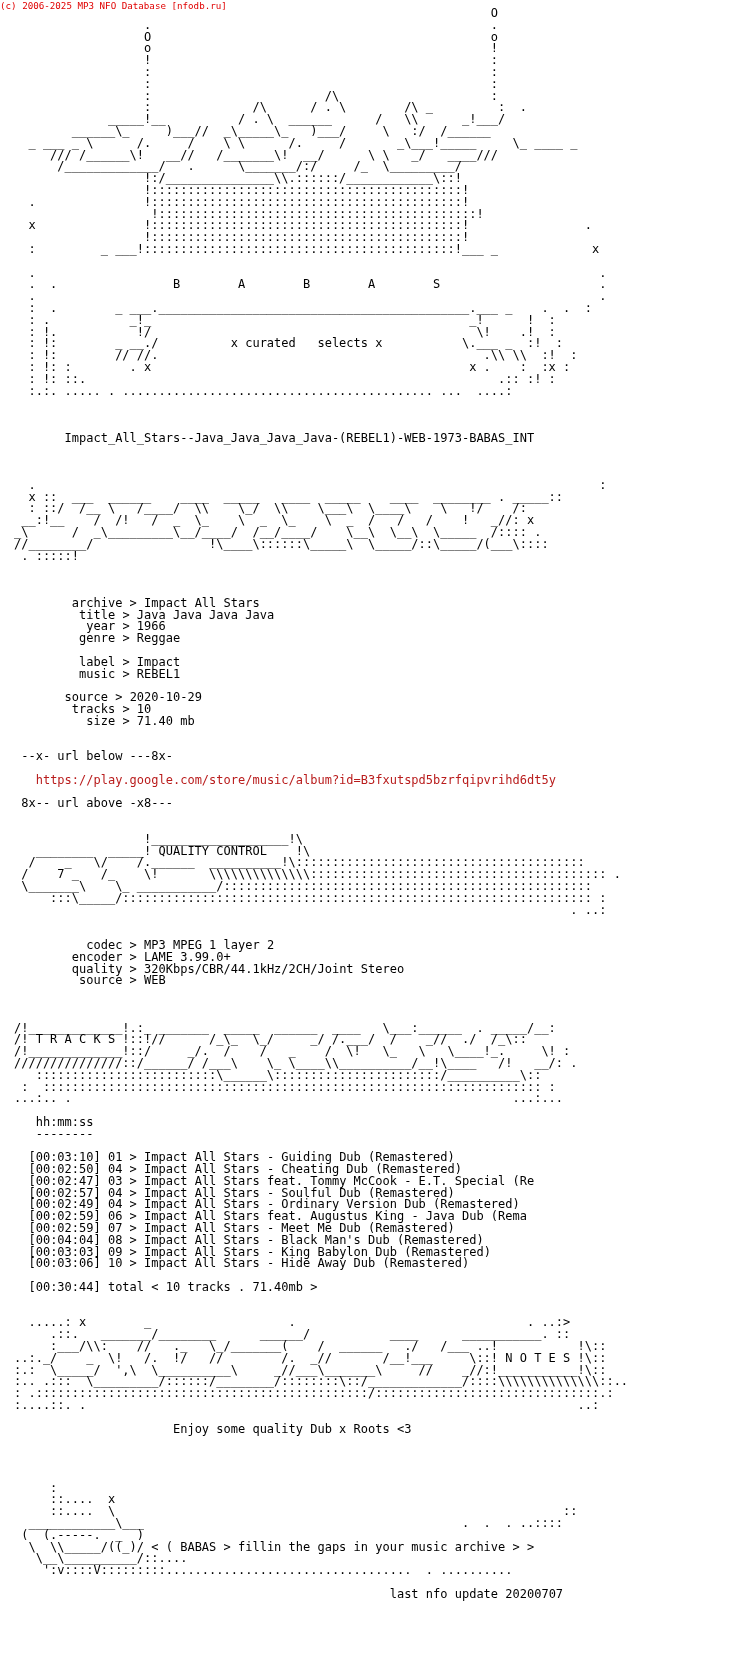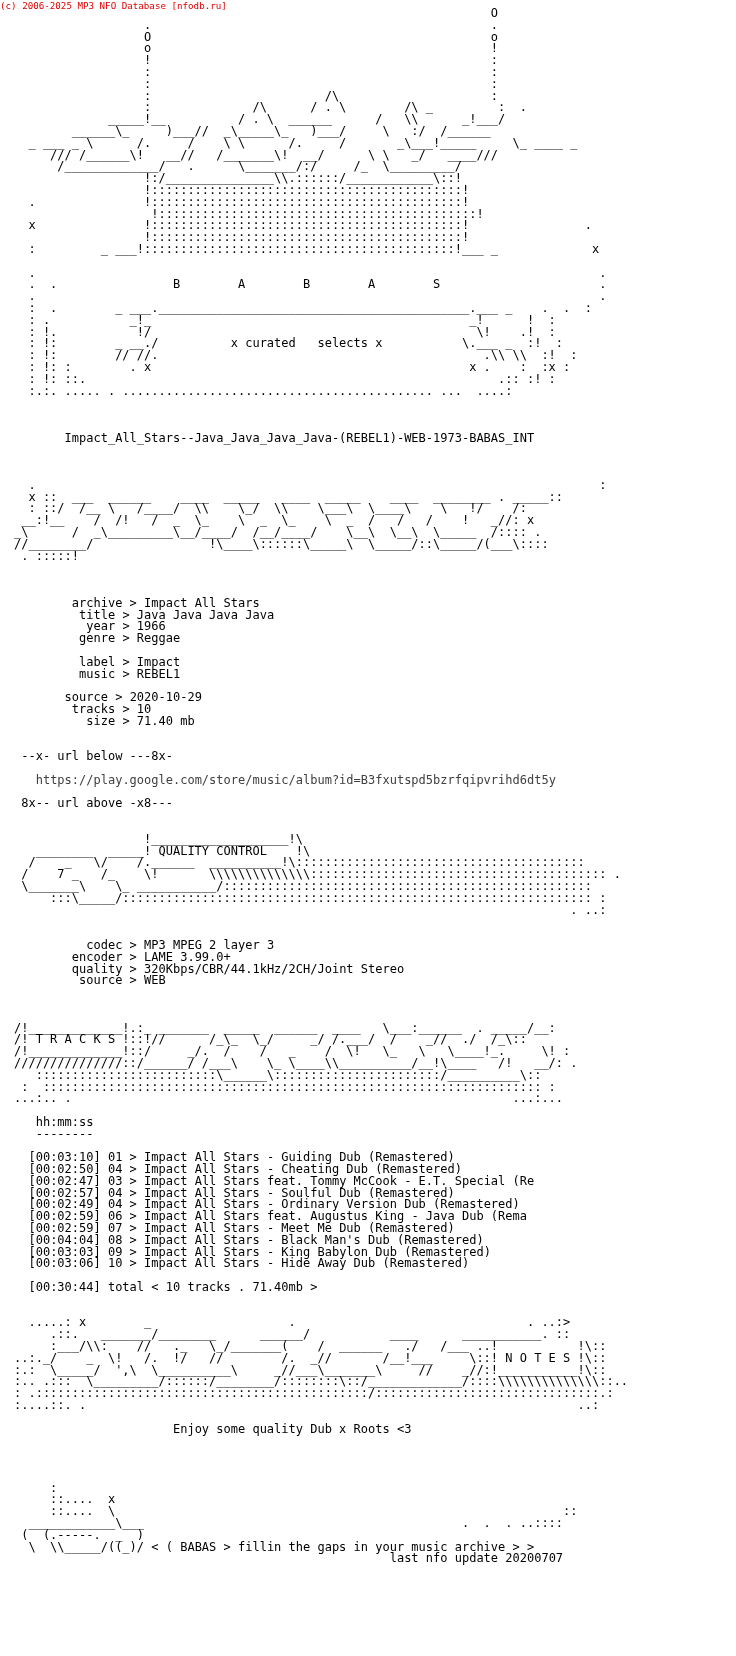--- a/index.html
+++ b/index.html
@@ -10,21 +10,21 @@
       font-size: 9.2px; line-height: 12px; color: #e00000; margin: 0;
     }
     pre.nfo {
       position: absolute; top: 8px; left: 14px; margin: 0;
       font-family: "DejaVu Sans Mono", "Liberation Mono", monospace;
       font-size: 12px; line-height: 11.8px; color: #000000;
       white-space: pre; overflow: hidden; width: 722px;
     }
     .nfo span { white-space: pre; }
     .block { display: block; }
-    a.url { color: #404040; text-decoration: none; }
+    a.url { color: #b91c1c; text-decoration: none; }
   </style>
 </head>
 <body>
 
 <div class="copyright">(c) 2006-2025 MP3 NFO Database [nfodb.ru]</div>
 
 <pre class="nfo"><span class="block">                                                                  O
                   .                                               .
                   O                                               o
                   o                                               !
@@ -92,21 +92,21 @@
 
 
 <span class="block">                  !___________________!\
    ________  _____! QUALITY CONTROL    !\
   /    _   \/    /.______  __________!\::::::::::::::::::::::::::::::::::::::::
  /    7 _   /_    \!       \\\\\\\\\\\\\\::::::::::::::::::::::::::::::::::::::::: .
  \_______\    \_ ___________/:::::::::::::::::::::::::::::::::::::::::::::::::::
      :::\_____/::::::::::::::::::::::::::::::::::::::::::::::::::::::::::::::::: :
                                                                              . ..:</span>
 
-<span>          </span><span>codec</span><span> &gt; </span><span>MP3 MPEG 2 layer 3</span>
+<span>          </span><span>codec</span><span> &gt; </span><span>MP3 MPEG 1 layer 2</span>
 <span>        </span><span>encoder</span><span> &gt; </span><span>LAME 3.99.0+</span>
 <span>        </span><span>quality</span><span> &gt; </span><span>320Kbps/CBR/44.1kHz/2CH/Joint Stereo</span>
 <span>         </span><span>source</span><span> &gt; </span><span>WEB</span>
 
 
 
 <span class="block">/!_____________!.:_ _______  _____  ______  ____   \___:______  . _____/__:
 /! T R A C K S !::!//      /_\_  \_/     _/ /.___/  /    _//  ./  /_\::
 /!_____________!::/     _/.  /    /   _    /  \!   \_   \   \____!_.     \! :
 ///////////////::/______/ /___\    \_ \____\\__________/__!\____   /!   __/: .
@@ -141,14 +141,16 @@
 <span>                      </span><span>Enjoy some quality Dub x Roots &lt;3</span>
 
 
 
 
 <span class="block">     :
      ::....  x
      ::....  \                                                              ::
   ____________\___                                            .  .  . ..::::
  (  (.-----.  _  )</span><span>  \  \\_____/((_)/ </span><span>&lt; ( BABAS &gt; fillin the gaps in your music archive &gt; &gt;</span>
+<span class="block">   \__\__________/::....
+    ':v::::V:::::::::..................................  . ..........</span>
 <span>                                                    </span><span>last nfo update 20200707</span>
 </pre>
 
 </body></html>

